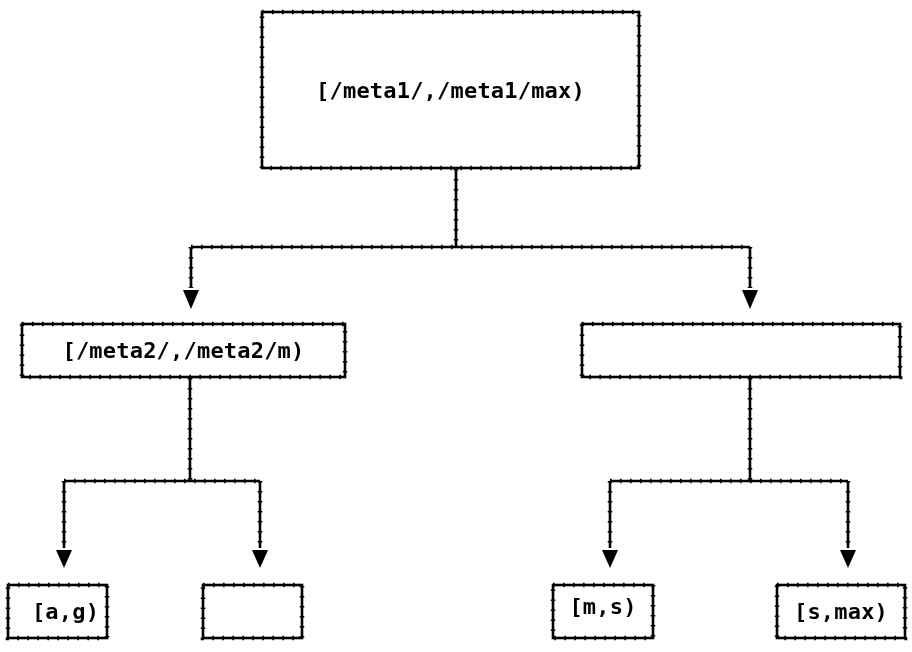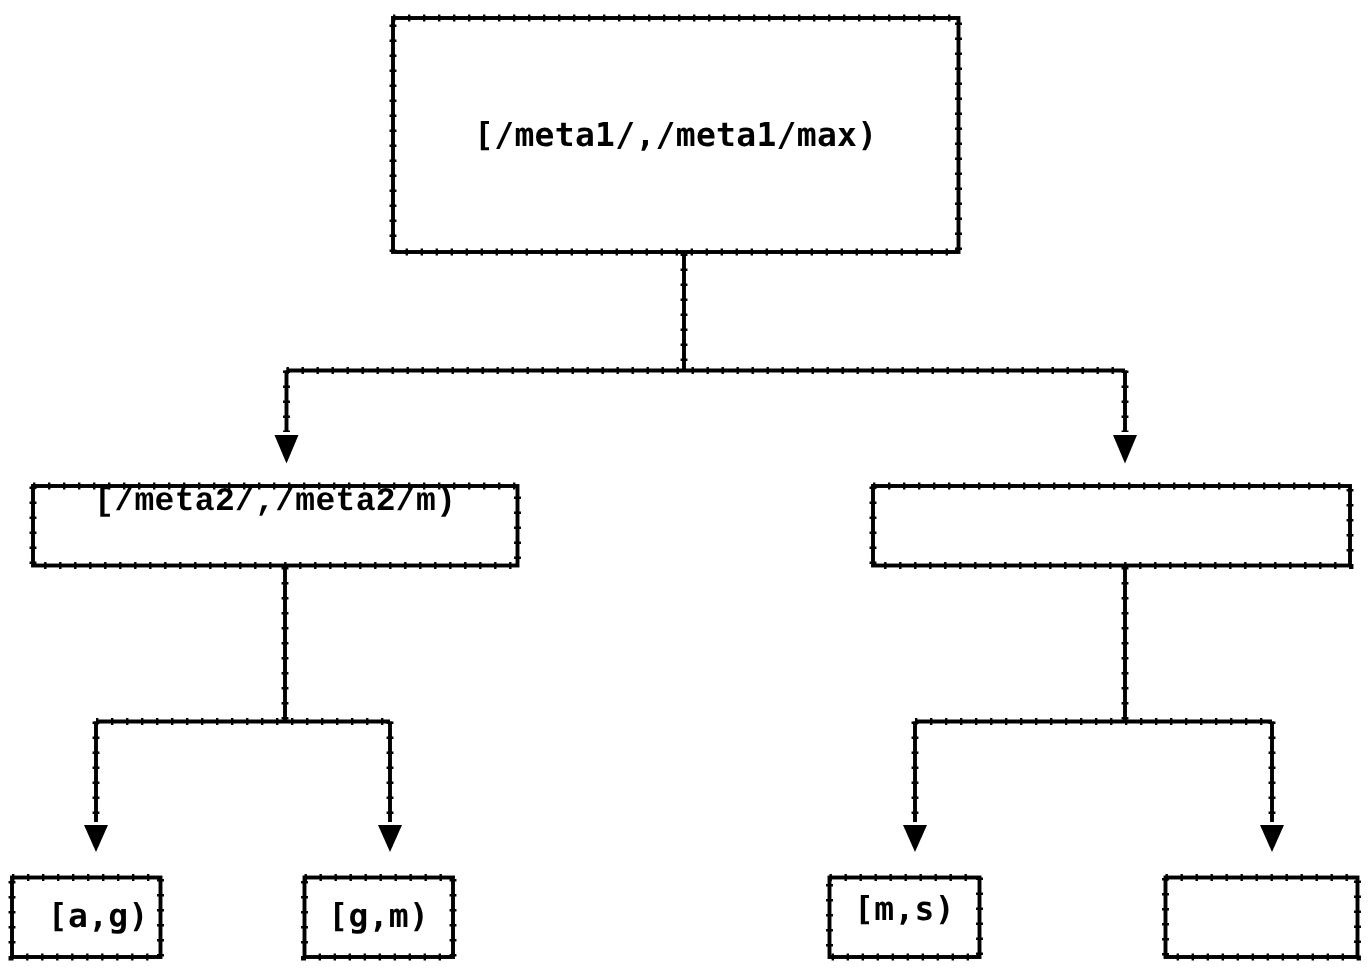--- a/index.html
+++ b/index.html
@@ -101,23 +101,23 @@
       <rect class="ln" x="553" y="585" width="100" height="53"></rect>
       <rect class="seam" x="553" y="585" width="100" height="53"></rect>
 
       <rect class="ln" x="777" y="585" width="128" height="53"></rect>
       <rect class="seam" x="777" y="585" width="128" height="53"></rect>
     </g>
   </svg>
 
   <div class="node-label" style="left:262px; top:12px; width:377px; height:156px;">[/meta1/,/meta1/max)</div>
 
-  <div class="node-label" style="left:22px; top:308px; width:323px; height:53px;font-family:Liberation Mono, monospace;">[/meta2/,/meta2/m)</div>
+  <div class="node-label" style="left:22px; top:324px; width:323px; height:53px;">[/meta2/,/meta2/m)</div>
 
 
   <div class="node-label" style="left:8px; top:585px; width:115px; height:53px;">[a,g)</div>
 
-  <div class="node-label" style="left:203px; top:585px; width:99px; height:53px;">[g,m)</div>
 
   <div class="node-label" style="left:553px; top:585px; width:100px; height:43px;">[m,s)</div>
 
+  <div class="node-label" style="left:777px; top:585px; width:128px; height:53px;">[s,max)</div>
 
 </div>
 
 </body></html>

